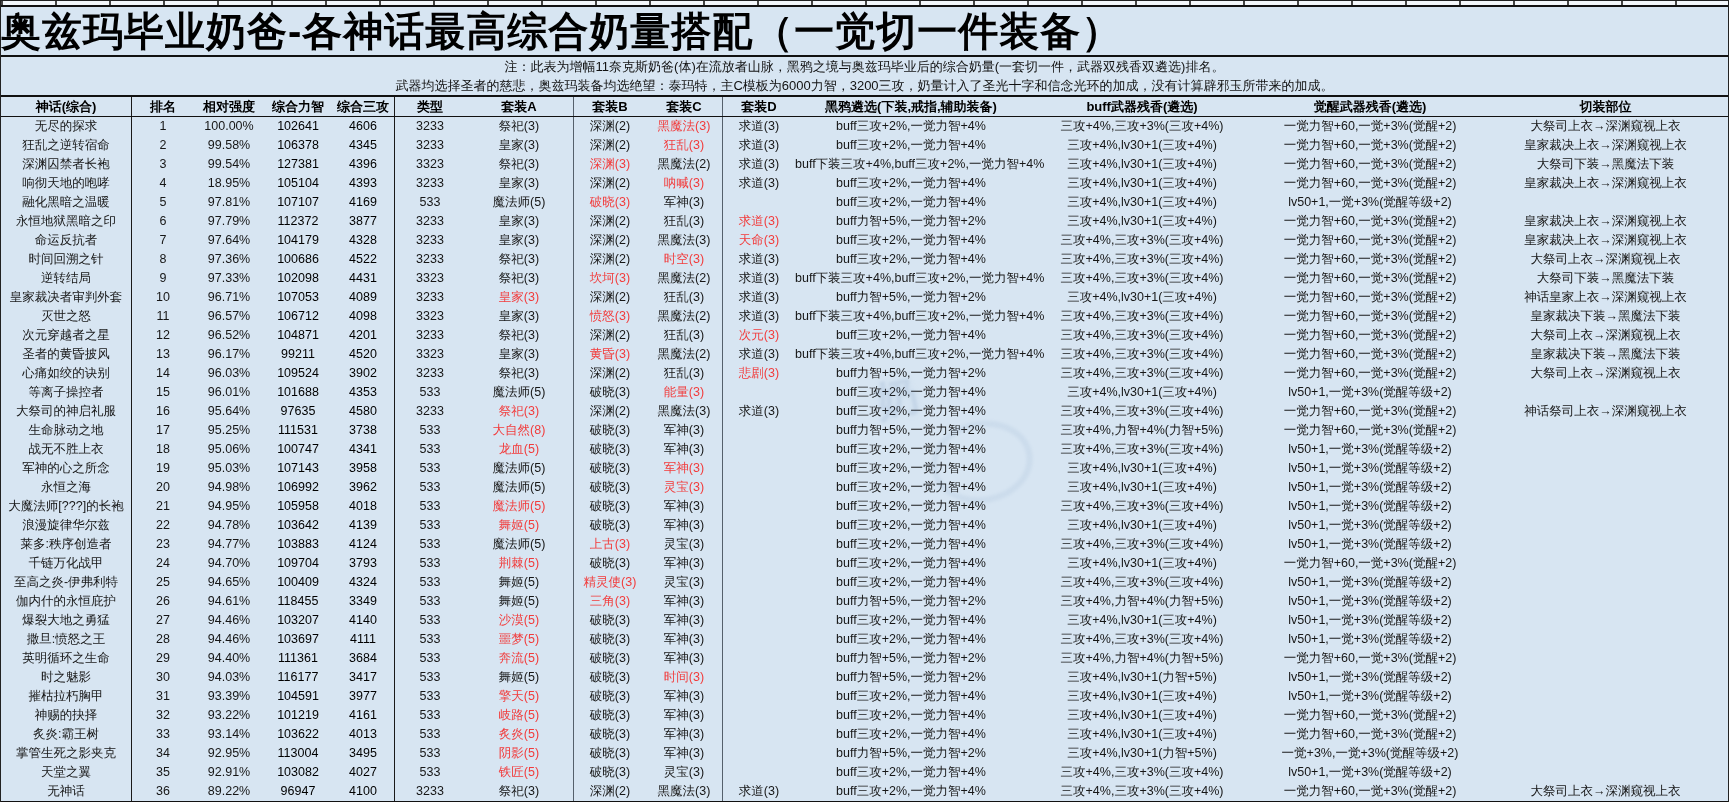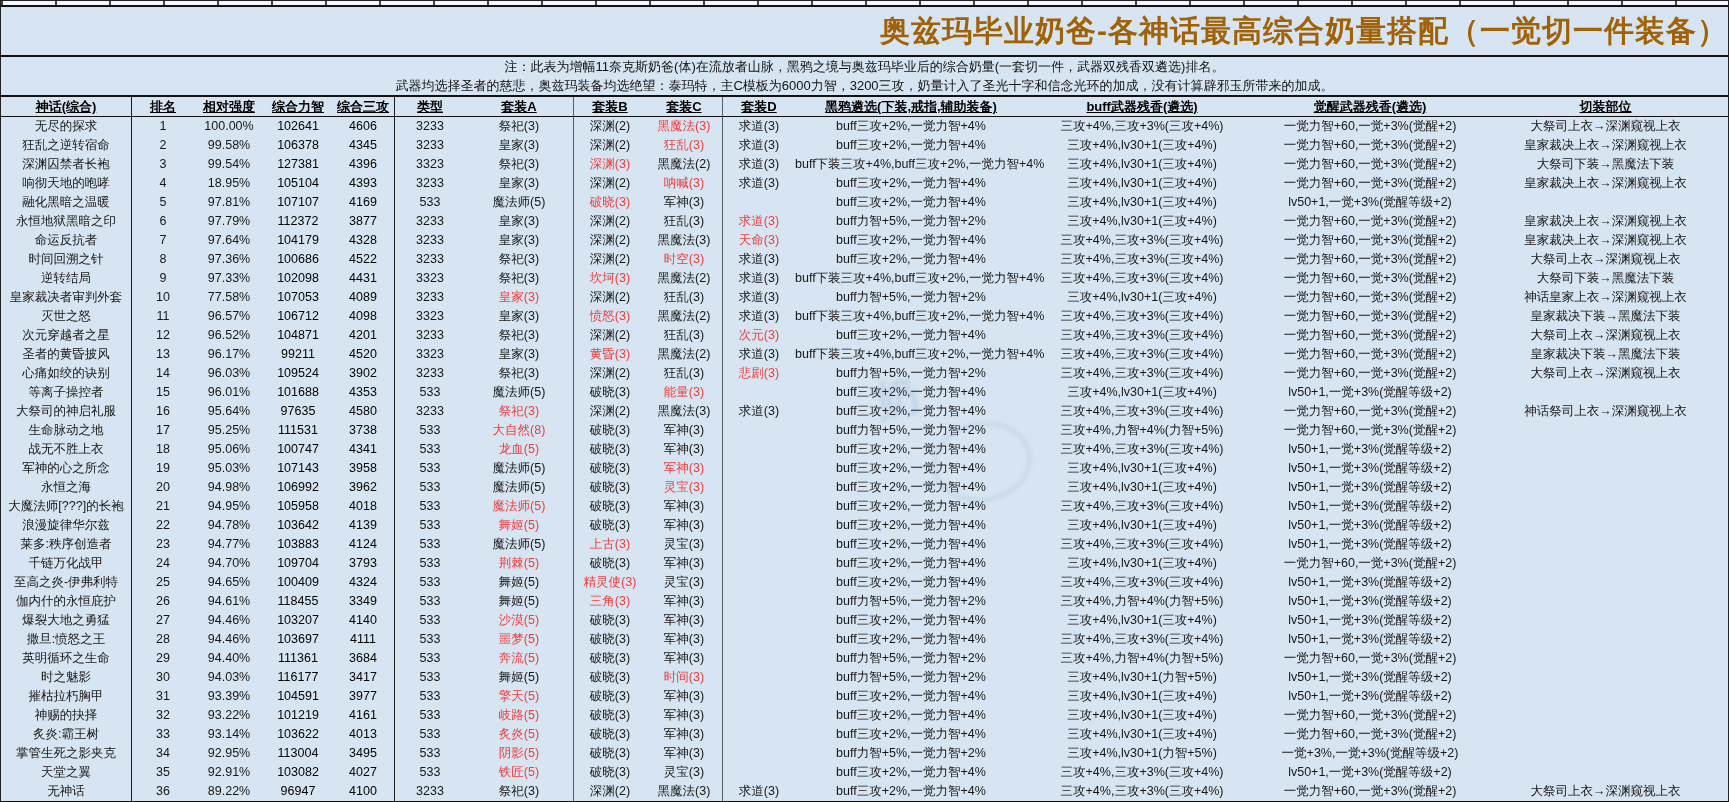--- a/index.html
+++ b/index.html
@@ -13,43 +13,42 @@
     color:#161616;
     overflow:hidden;
   }
   .ruler{
     height:4px;background:#f3f7fb;
     border-bottom:2px solid #111;
     background-image:repeating-linear-gradient(to right,#444 0px,#444 2px,transparent 2px,transparent 54px);
     background-size:54px 4px;
   }
   .titlebar{
-    height:48px;line-height:48px;text-align:right;
-    font-size:30px;font-weight:bold;color:#a16207;
+    height:48px;line-height:48px;text-align:left;
+    font-size:40px;font-weight:bold;color:#000000;
     border-bottom:2px solid #111;
     letter-spacing:1px;white-space:nowrap;
   }
   .notes{
     height:38px;border-bottom:2px solid #111;text-align:center;
   }
   .notes .note{height:19px;line-height:19px;font-size:13px;color:#111;white-space:nowrap;}
   table.rank{
     border-collapse:collapse;table-layout:fixed;width:1727px;
     border-bottom:2px solid #111;
   }
   table.rank th,table.rank td{
     padding:0;height:19px;line-height:19px;
     text-align:center;vertical-align:middle;
     font-size:12.5px;white-space:nowrap;overflow:visible;
     font-weight:normal;
   }
   table.rank thead th{
     font-weight:bold;font-size:13px;color:#000;
     border-bottom:1.5px solid #111;
-    text-decoration:underline;
   }
   
   .c0{width:130px;} .c1{width:62px;} .c2{width:70px;} .c3{width:68px;margin-left:28px;}
   .c4{width:62px;} .c5{width:70px;} .c6{width:108px;} .c7{width:72px;}
   .c8{width:76px;} .c9{width:72px;} .c10{width:232px;} .c11{width:230px;}
   .c12{width:226px;} .c13{width:auto;}
   
   td.c0,th.c0{border-right:1.5px solid #1a1a1a;}
   td.c4,th.c4{border-right:1.5px solid #1a1a1a;}
   td.c6,th.c6{border-right:1px solid #55606c;}
@@ -239,21 +238,21 @@
           <td class="c8">黑魔法(2)</td>
           <td class="c9">求道(3)</td>
           <td class="c10">buff下装三攻+4%,buff三攻+2%,一觉力智+4%</td>
           <td class="c11">三攻+4%,三攻+3%(三攻+4%)</td>
           <td class="c12">一觉力智+60,一觉+3%(觉醒+2)</td>
           <td class="c13">大祭司下装→黑魔法下装</td>
         </tr>
         <tr>
           <td class="c0">皇家裁决者审判外套</td>
           <td class="c1">10</td>
-          <td class="c2">77.58%</td>
+          <td class="c2">96.71%</td>
           <td class="c3">107053</td>
           <td class="c4">4089</td>
           <td class="c5">3233</td>
           <td class="c6 red">皇家(3)</td>
           <td class="c7">深渊(2)</td>
           <td class="c8">狂乱(3)</td>
           <td class="c9">求道(3)</td>
           <td class="c10">buff力智+5%,一觉力智+2%</td>
           <td class="c11">三攻+4%,lv30+1(三攻+4%)</td>
           <td class="c12">一觉力智+60,一觉+3%(觉醒+2)</td>

